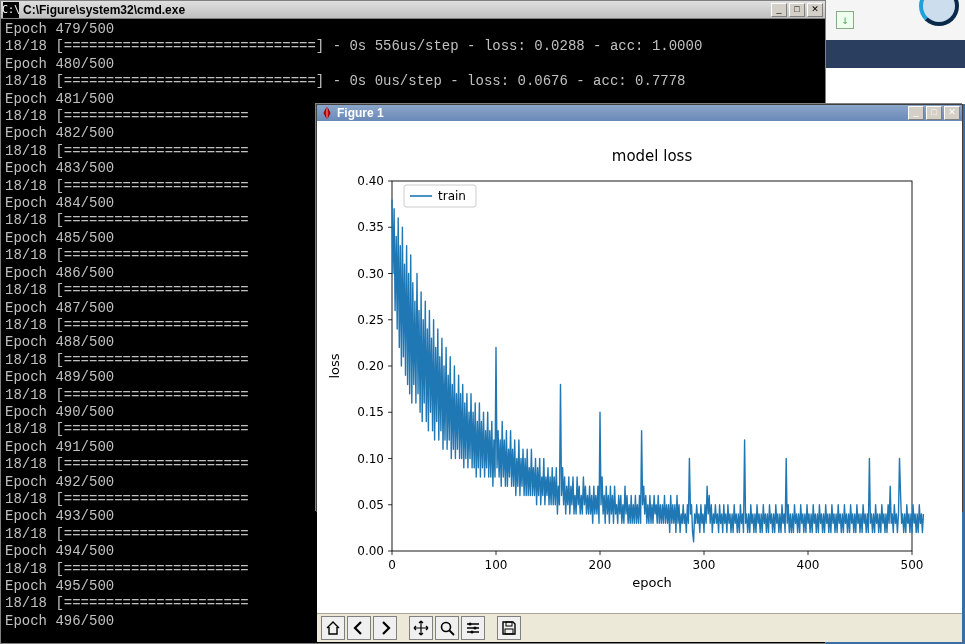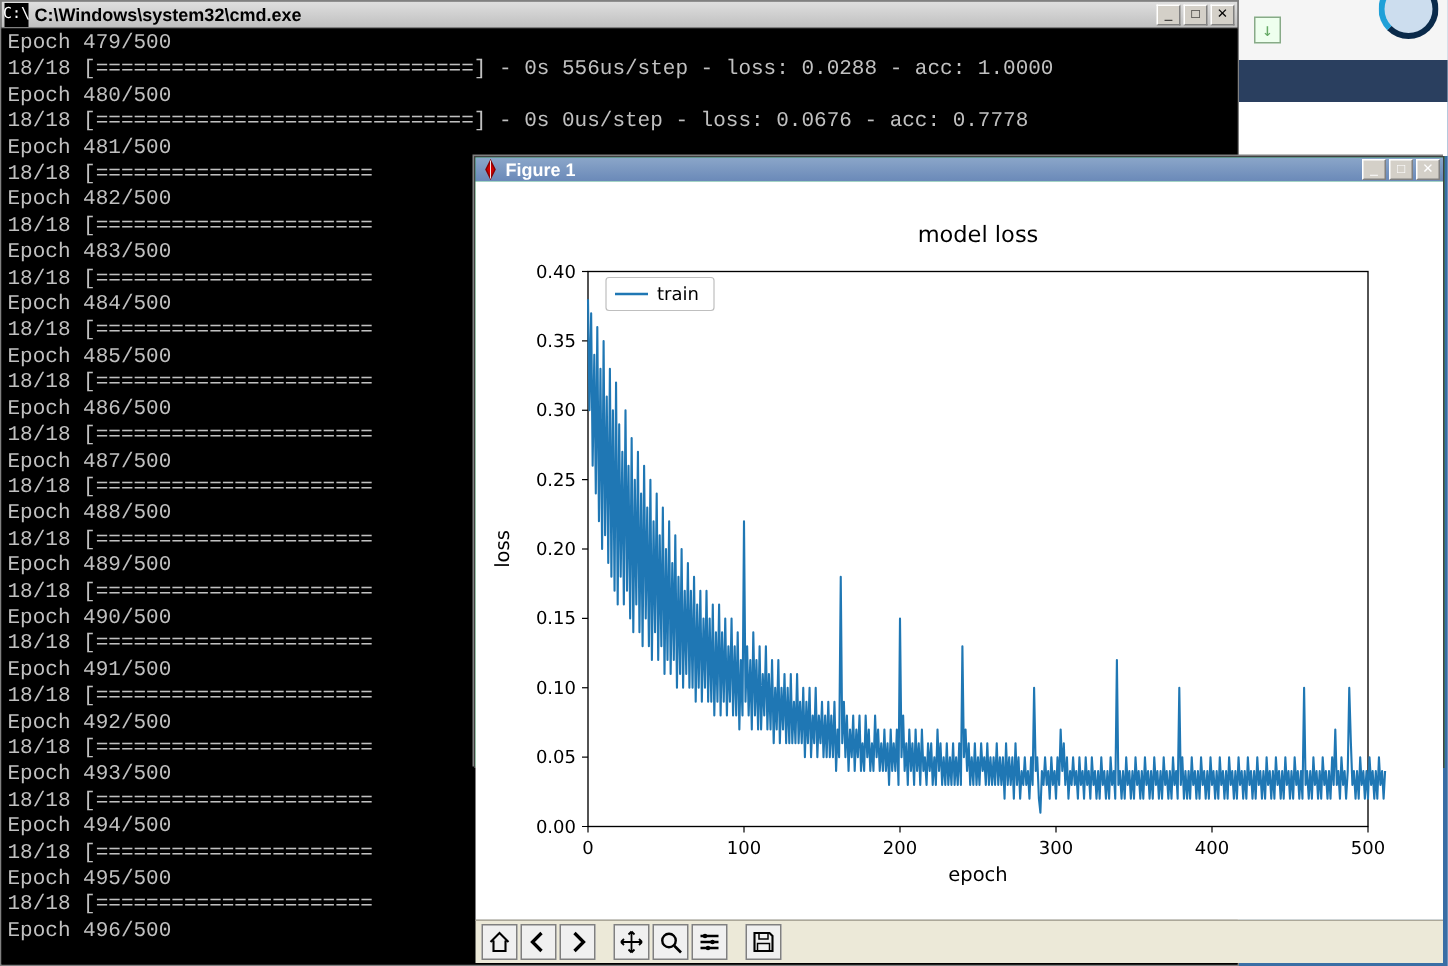--- a/index.html
+++ b/index.html
@@ -6,21 +6,21 @@
   html, body { margin: 0; padding: 0; width: 965px; height: 644px; overflow: hidden; font-family: "SimSun", "NSimSun", monospace; background: #3a6ea5; }
   
   .cmd-window { position: absolute; left: 0; top: 0; width: 826px; height: 644px; border: 1px solid #808080; background: #000; display: flex; flex-direction: column; }
   .cmd-titlebar { height: 18px; background: linear-gradient(#dfdfdf,#c0c0c0); display: flex; align-items: center; font-size: 12px; border-bottom: 1px solid #808080; }
   .cmd-titlebar .icon { width: 16px; height: 16px; margin: 0 2px; display: flex; align-items: center; justify-content: center; font-size: 10px; background: #000; color: #fff; }
   .cmd-titlebar .title { flex: 1; padding-left: 2px; font-weight: bold; font-family: "SimSun","NSimSun",sans-serif; font-size: 12px; }
   .win-btns { display: flex; }
   .win-btn { width: 16px; height: 14px; margin-right: 2px; background: #d4d0c8; border: 1px solid #808080; border-top-color:#fff; border-left-color:#fff; font-size: 9px; line-height: 10px; text-align: center; font-family: sans-serif; cursor: default; }
   .cmd-body { flex: 1; background: #000; color: #c0c0c0; font-family: "NSimSun","SimSun","Courier New",monospace; font-size: 14px; line-height: 17.4px; padding: 2px 4px; white-space: pre; overflow: hidden; letter-spacing: 0px; }
   
-  .fig-window { position: absolute; left: 316px; top: 104px; width: 647px; height: 408px; background: #22c55e; border: 1px solid #404040; box-shadow: -1px -1px 0 #808080; display: flex; flex-direction: column; }
+  .fig-window { position: absolute; left: 316px; top: 104px; width: 647px; height: 408px; background: #3b82f6; border: 1px solid #404040; box-shadow: -1px -1px 0 #808080; display: flex; flex-direction: column; }
   .fig-titlebar { height: 18px; background: linear-gradient(#8ba6c9,#6a89b8); display: flex; align-items: center; font-size: 12px; color: #fff; }
   .fig-titlebar .tk-icon { width: 16px; height: 16px; margin: 0 2px; display:flex; align-items:center; justify-content:center; }
   .fig-titlebar .title { flex: 1; font-weight: bold; font-family: "SimSun","NSimSun",sans-serif; font-size: 12px; }
   .fig-canvas-wrap { flex: 1; background: #fff; position: relative; }
   .fig-toolbar { height: 30px; background: #ece9d8; border-top: 1px solid #aca899; display: flex; align-items: center; padding: 2px 4px; gap: 2px; }
   .tb-btn { width: 24px; height: 24px; border: 1px solid #808080; background: #f0f0f0; display: flex; align-items: center; justify-content: center; font-size: 14px; cursor: default; }
   .tb-sep { width: 8px; }
   svg text { font-family: "DejaVu Sans", Arial, sans-serif; }
   
   .bg-frag { position: absolute; right: 0; top: 0; width: 139px; height: 104px; background: #fff; }
@@ -36,21 +36,21 @@
   <div class="topstrip">
     <div class="dl-icon">↓</div>
   </div>
   <div class="badge"></div>
   <div class="bar"></div>
 </div>
 
 <div class="cmd-window">
   <div class="cmd-titlebar">
     <div class="icon">C:\</div>
-    <div class="title">C:\Windows\system32\cmd.exe</div>
+    <div class="title">C:\Figure\system32\cmd.exe</div>
     <div class="win-btns">
       <div class="win-btn">_</div>
       <div class="win-btn">□</div>
       <div class="win-btn">✕</div>
     </div>
   </div>
   <div class="cmd-body" id="cmd-body">Epoch 479/500
 18/18 [==============================] - 0s 556us/step - loss: 0.0288 - acc: 1.0000
 Epoch 480/500
 18/18 [==============================] - 0s 0us/step - loss: 0.0676 - acc: 0.7778

